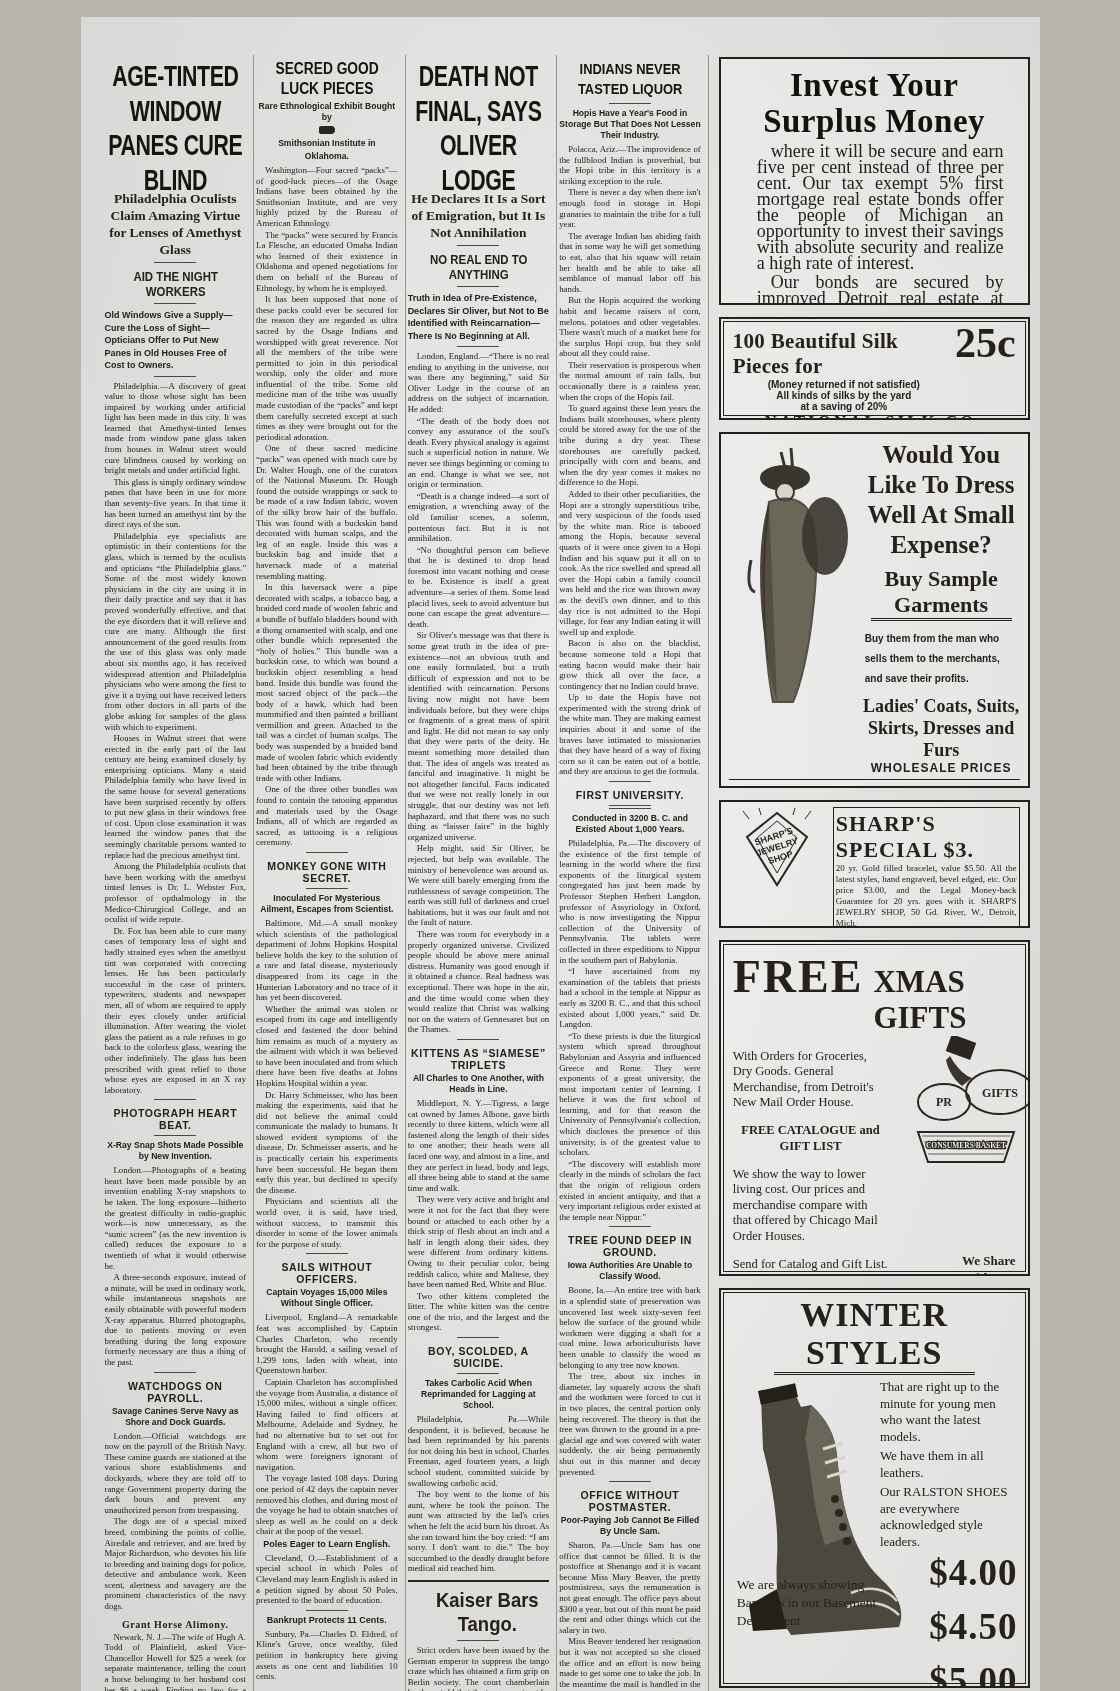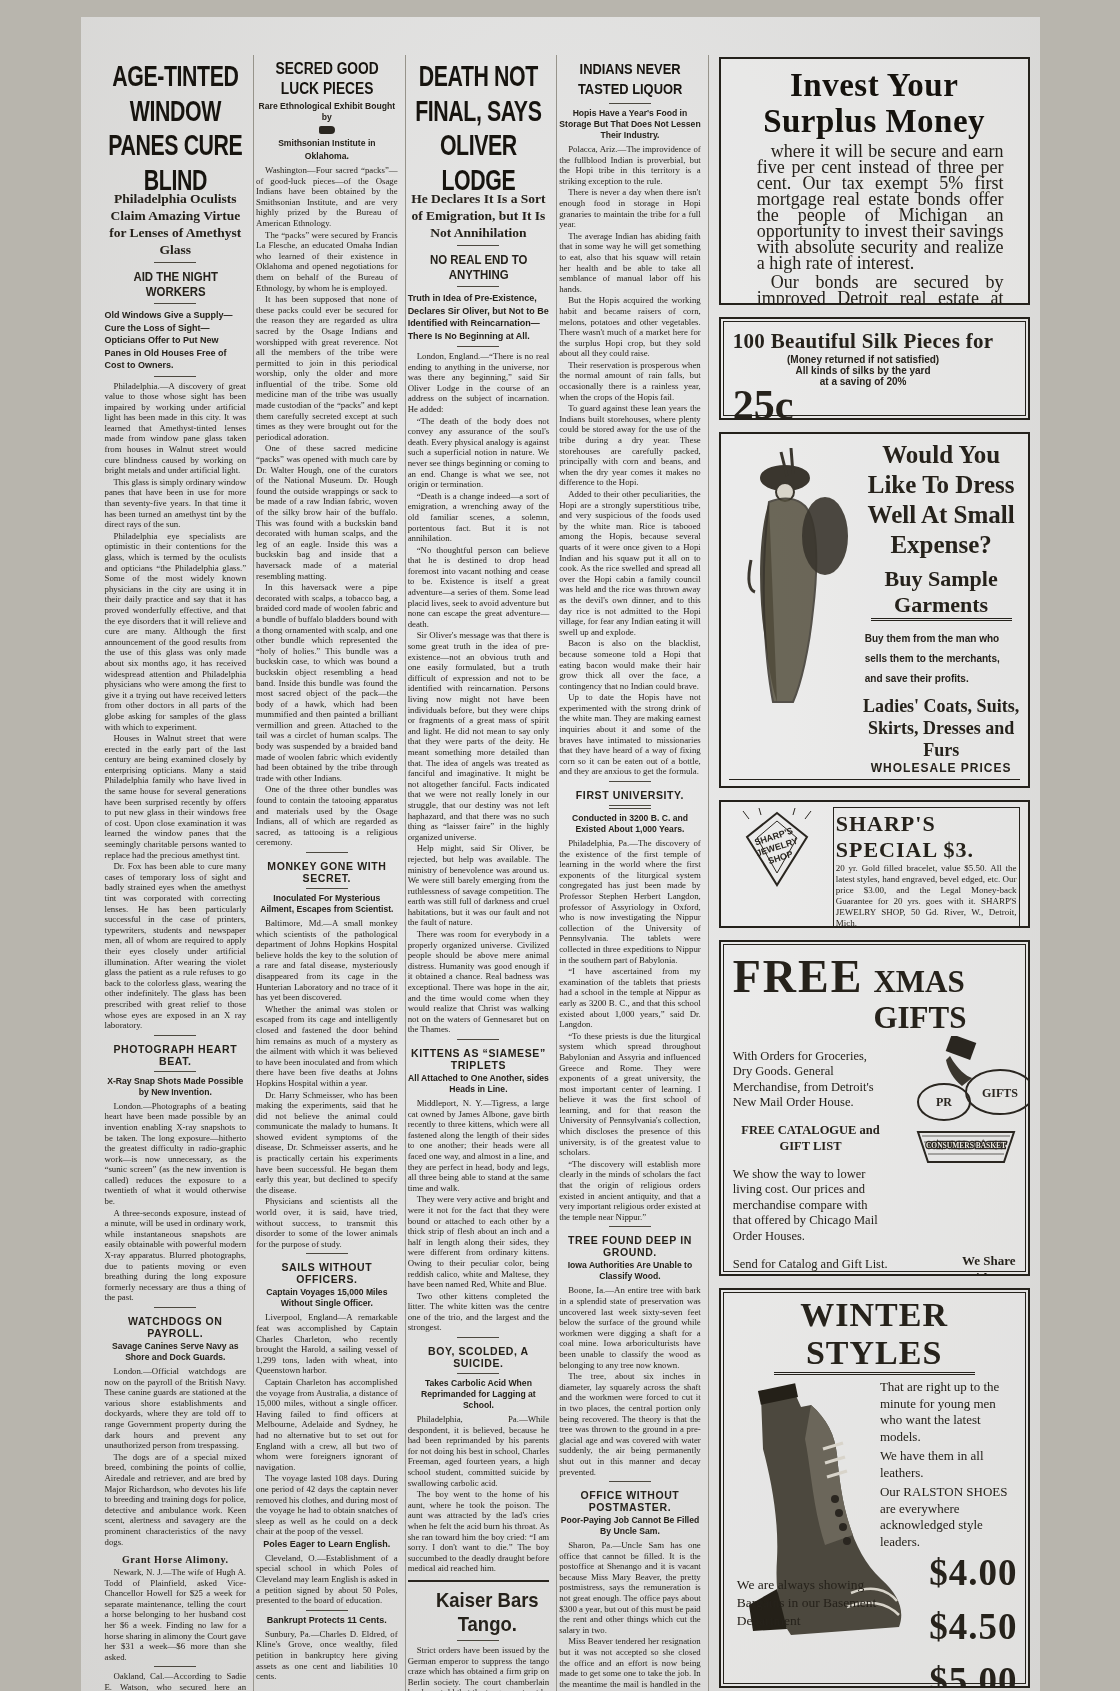--- a/index.html
+++ b/index.html
@@ -37,21 +37,21 @@
   .handrow{display:flex;align-items:center;gap:4px;justify-content:center;flex-direction:column;}
   .hand{width:16px;height:8px;background:#2a2620;border-radius:2px 4px 4px 2px;flex:0 0 auto;}
 
   
   .ad{position:relative;border:2px solid #24211b;background:rgba(255,255,255,.25);
     padding:8px 10px;margin-bottom:12px;overflow:hidden;box-sizing:border-box;}
   .ad.dbl{outline:1px solid #24211b;outline-offset:-5px;}
   .ad-h1{font-weight:800;font-size:33px;line-height:36px;text-align:center;letter-spacing:.5px;color:#15120d;}
   .ad-body{font-size:18px;line-height:16px;text-align:justify;padding:4px 14px 2px 26px;}
   .ad-body p{margin:0;text-indent:14px;}
-  .row{display:flex;justify-content:flex-start;align-items:flex-end;flex-direction:column;}
+  .row{display:flex;justify-content:flex-start;align-items:flex-end;}
   .silk-title{font-weight:800;font-size:21px;letter-spacing:.3px;}
   .silk-price{font-weight:800;font-size:42px;line-height:36px;}
   .center{text-align:center;}
   .sans-b{font-family:"Liberation Sans",sans-serif;font-weight:700;}
   .pl{font-family:"Liberation Sans",sans-serif;font-size:8.6px;line-height:11px;}
   .pl p{margin:0;text-indent:-7px;padding-left:7px;font-weight:700;}
   .prices{font-weight:800;font-size:37px;line-height:40px;text-align:right;letter-spacing:1px;}
   .illus{display:block;}
 </style>
 </head>
@@ -67,20 +67,21 @@
       <div class="dv"></div>
       <div class="kicker">AID THE NIGHT WORKERS</div>
       <div class="dv"></div>
       <div class="subdeck">Old Windows Give a Supply—Cure the Loss of Sight—Opticians Offer to Put New Panes in Old Houses Free of Cost to Owners.</div>
       <div class="dv"></div>
       <div class="body">
             <p>Philadelphia.—A discovery of great value to those whose sight has been impaired by working under artificial light has been made in this city. It was learned that Amethyst-tinted lenses made from window pane glass taken from houses in Walnut street would cure blindness caused by working on bright metals and under artificial light.</p>
             <p>This glass is simply ordinary window panes that have been in use for more than seventy-five years. In that time it has been turned an amethyst tint by the direct rays of the sun.</p>
             <p>Philadelphia eye specialists are optimistic in their contentions for the glass, which is termed by the oculists and opticians “the Philadelphia glass.” Some of the most widely known physicians in the city are using it in their daily practice and say that it has proved wonderfully effective, and that the eye disorders that it will relieve and cure are many. Although the first announcement of the good results from the use of this glass was only made about six months ago, it has received widespread attention and Philadelphia physicians who were among the first to give it a trying out have received letters from other doctors in all parts of the globe asking for samples of the glass with which to experiment.</p>
             <p>Houses in Walnut street that were erected in the early part of the last century are being examined closely by enterprising opticians. Many a staid Philadelphia family who have lived in the same house for several generations have been surprised recently by offers to put new glass in their windows free of cost. Upon close examination it was learned the window panes that the seemingly charitable persons wanted to replace had the precious amethyst tint.</p>
+            <p>Among the Philadelphia oculists that have been working with the amethyst tinted lenses is Dr. L. Webster Fox, professor of opthalmology in the Medico-Chirurgical College, and an oculist of wide repute.</p>
             <p>Dr. Fox has been able to cure many cases of temporary loss of sight and badly strained eyes when the amethyst tint was corporated with correcting lenses. He has been particularly successful in the case of printers, typewriters, students and newspaper men, all of whom are required to apply their eyes closely under artificial illumination. After wearing the violet glass the patient as a rule refuses to go back to the colorless glass, wearing the other indefinitely. The glass has been prescribed with great relief to those whose eyes are exposed in an X ray laboratory.</p>
           </div>
     </section>
     <section>
       <div class="dv"></div>
       <div class="sec-h">PHOTOGRAPH HEART BEAT.</div>
       <div class="dv"></div>
       <div class="sec-sub">X-Ray Snap Shots Made Possible by New Invention.</div>
       <div class="body">
             <p>London.—Photographs of a beating heart have been made possible by an invention enabling X-ray snapshots to be taken. The long exposure—hitherto the greatest difficulty in radio-graphic work—is now unnecessary, as the “sunic screen” (as the new invention is called) reduces the exposure to a twentieth of what it would otherwise be.</p>
@@ -180,21 +181,21 @@
             <p>“Death is a change indeed—a sort of emigration, a wrenching away of the old familiar scenes, a solemn, portentous fact. But it is not annihilation.</p>
             <p>“No thoughtful person can believe that he is destined to drop head foremost into vacant nothing and cease to be. Existence is itself a great adventure—a series of them. Some lead placid lives, seek to avoid adventure but none can escape the great adventure—death.</p>
             <p>Sir Oliver's message was that there is some great truth in the idea of pre-existence—not an obvious truth and one easily formulated, but a truth difficult of expression and not to be identified with reincarnation. Persons living now might not have been individuals before, but they were chips or fragments of a great mass of spirit and light. He did not mean to say only that they were parts of the deity. He meant something more detailed than that. The idea of angels was treated as fanciful and imaginative. It might be not altogether fanciful. Facts indicated that we were not really lonely in our struggle, that our destiny was not left haphazard, and that there was no such thing as “laisser faire” in the highly organized universe.</p>
             <p>Help might, said Sir Oliver, be rejected, but help was available. The ministry of benevolence was around us. We were still barely emerging from the ruthlessness of savage competition. The earth was still full of darkness and cruel habitations, but it was our fault and not the fault of nature.</p>
             <p>There was room for everybody in a properly organized universe. Civilized people should be above mere animal distress. Humanity was good enough if it obtained a chance. Real badness was exceptional. There was hope in the air, and the time would come when they would realize that Christ was walking not on the waters of Gennesaret but on the Thames.</p>
           </div>
     </section>
     <section>
       <div class="dv"></div>
       <div class="sec-h">KITTENS AS “SIAMESE” TRIPLETS</div>
-      <div class="sec-sub">All Attached to One Another, sides Heads in Line.</div>
+      <div class="sec-sub">All Charles to One Another, with Heads in Line.</div>
       <div class="body">
             <p>Middleport, N. Y.—Tigress, a large cat owned by James Albone, gave birth recently to three kittens, which were all fastened along the length of their sides to one another; their heads were all faced one way, and almost in a line, and they are perfect in head, body and legs, all three being able to stand at the same time and walk.</p>
             <p>They were very active and bright and were it not for the fact that they were bound or attached to each other by a thick strip of flesh about an inch and a half in length along their sides, they were different from ordinary kittens. Owing to their peculiar color, being reddish calico, white and Maltese, they have been named Red, White and Blue.</p>
             <p>Two other kittens completed the litter. The white kitten was the centre one of the trio, and the largest and the strongest.</p>
           </div>
     </section>
     <section>
       <div class="dv"></div>
       <div class="sec-h">BOY, SCOLDED, A SUICIDE.</div>
       <div class="dv"></div>

